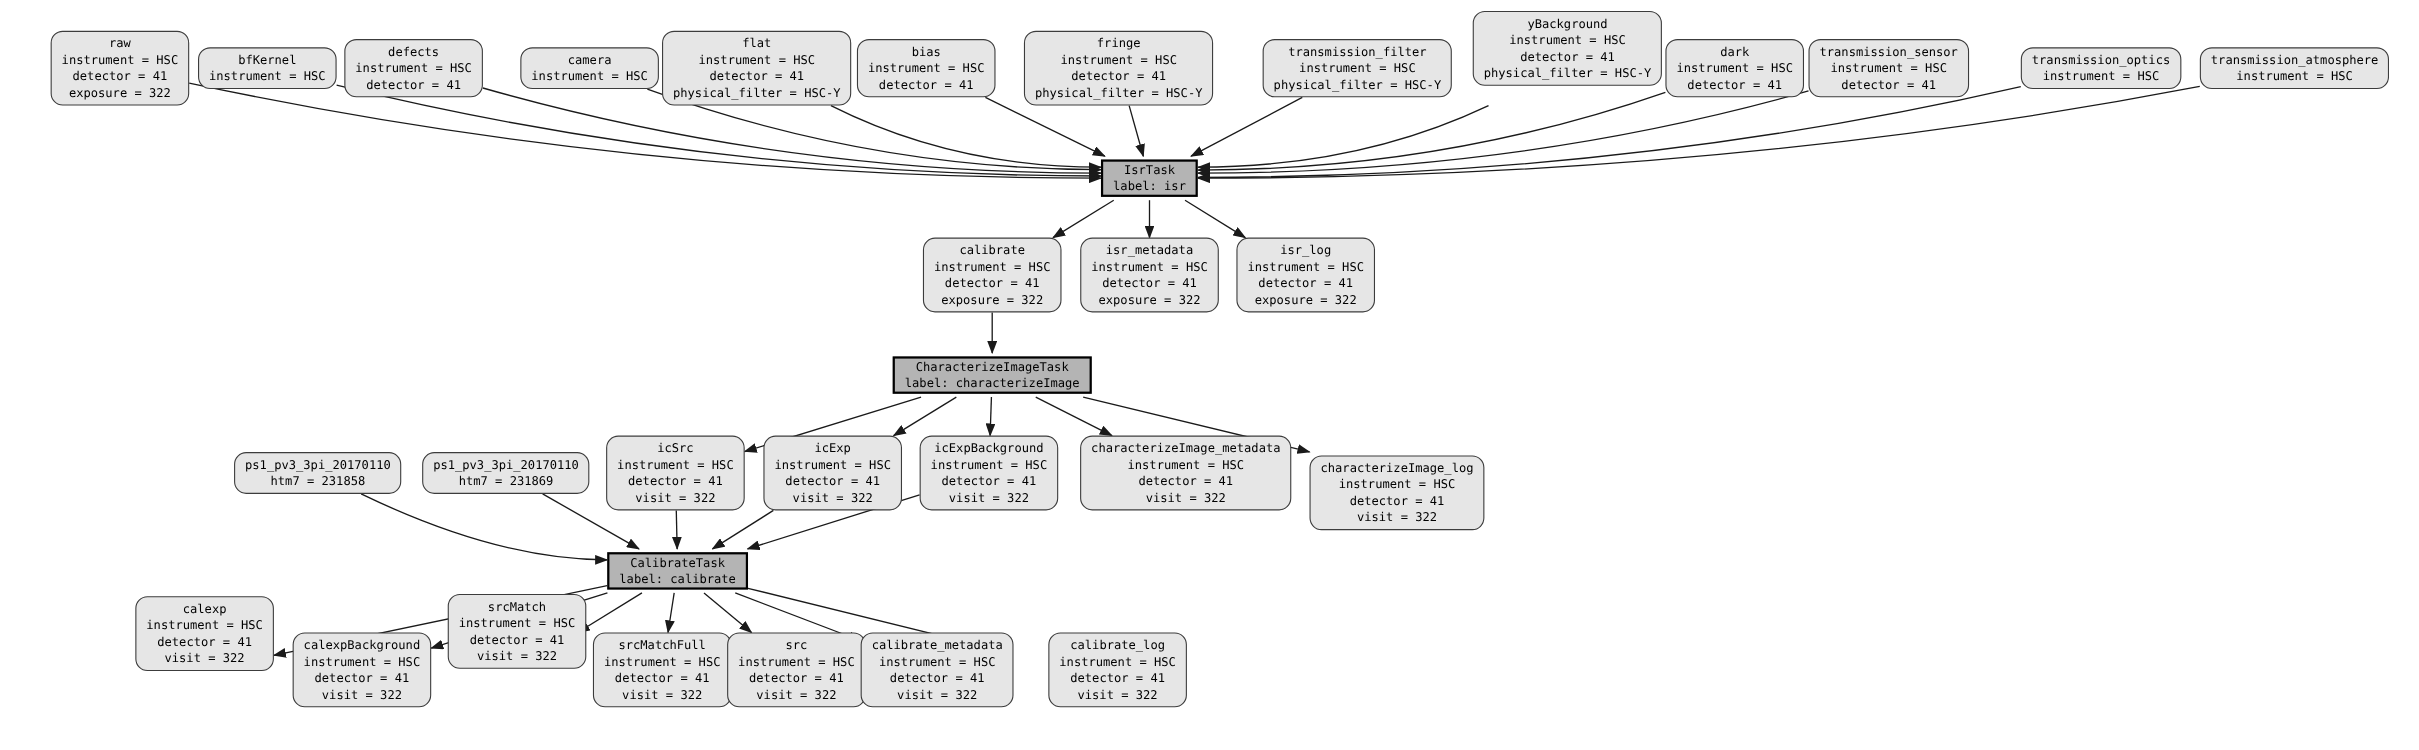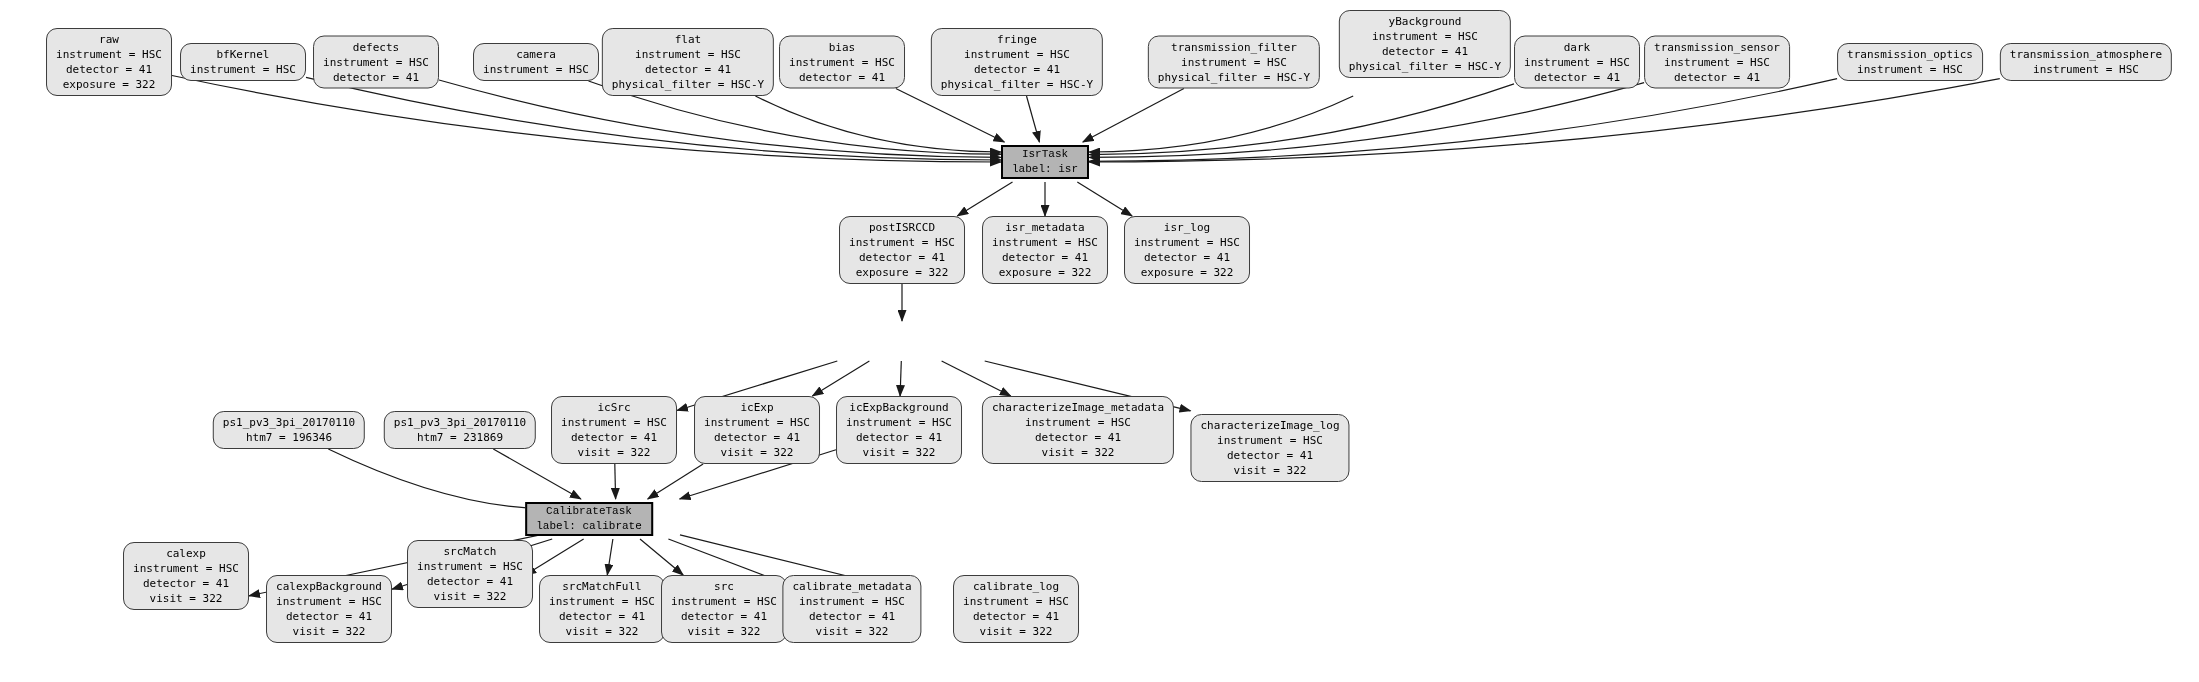--- a/index.html
+++ b/index.html
@@ -25,21 +25,20 @@
     background:var(--dataset-fill,#e6e6e6);
     border:1.2px solid var(--dataset-border,#3c3c3c);
     border-radius:11px;
     padding:3px 9px;
   }
   .task {
     background:var(--task-fill,#b4b4b4);
     border:2px solid var(--task-border,#000);
     border-radius:0;
     padding:0 9px;
-    font-family:Liberation Mono, monospace;
   }
   .ln { pointer-events:none; }
 </style>
 </head>
 <body>
 
 <div id="canvas">
 
   <svg id="edge-layer" viewBox="0 0 2199 682">
     <defs>
@@ -148,42 +147,46 @@
     <div class="ln">transmission_atmosphere</div>
     <div class="ln">instrument = HSC</div>
   </div>
 
   <div class="node task" style="left:1033px;top:162px">
     <div class="ln">IsrTask</div>
     <div class="ln">label: isr</div>
   </div>
 
   <div class="node dataset" style="left:890px;top:250px">
-    <div class="ln">postISRCCD</div>
+    <div class="ln">calibrate</div>
     <div class="ln">instrument = HSC</div>
     <div class="ln">detector = 41</div>
     <div class="ln">exposure = 322</div>
   </div>
   <div class="node dataset" style="left:1033px;top:250px">
     <div class="ln">isr_metadata</div>
     <div class="ln">instrument = HSC</div>
     <div class="ln">detector = 41</div>
     <div class="ln">exposure = 322</div>
   </div>
   <div class="node dataset" style="left:1175px;top:250px">
     <div class="ln">isr_log</div>
     <div class="ln">instrument = HSC</div>
     <div class="ln">detector = 41</div>
     <div class="ln">exposure = 322</div>
   </div>
 
+  <div class="node task" style="left:890px;top:341px">
+    <div class="ln">CharacterizeImageTask</div>
+    <div class="ln">label: characterizeImage</div>
+  </div>
 
   <div class="node dataset" style="left:277px;top:430px">
     <div class="ln">ps1_pv3_3pi_20170110</div>
-    <div class="ln">htm7 = 196346</div>
+    <div class="ln">htm7 = 231858</div>
   </div>
   <div class="node dataset" style="left:448px;top:430px">
     <div class="ln">ps1_pv3_3pi_20170110</div>
     <div class="ln">htm7 = 231869</div>
   </div>
   <div class="node dataset" style="left:602px;top:430px">
     <div class="ln">icSrc</div>
     <div class="ln">instrument = HSC</div>
     <div class="ln">detector = 41</div>
     <div class="ln">visit = 322</div>
@@ -206,21 +209,21 @@
     <div class="ln">detector = 41</div>
     <div class="ln">visit = 322</div>
   </div>
   <div class="node dataset" style="left:1258px;top:448px">
     <div class="ln">characterizeImage_log</div>
     <div class="ln">instrument = HSC</div>
     <div class="ln">detector = 41</div>
     <div class="ln">visit = 322</div>
   </div>
 
-  <div class="node task" style="left:577px;top:519px">
+  <div class="node task" style="left:604px;top:519px">
     <div class="ln">CalibrateTask</div>
     <div class="ln">label: calibrate</div>
   </div>
 
   <div class="node dataset" style="left:174px;top:576px">
     <div class="ln">calexp</div>
     <div class="ln">instrument = HSC</div>
     <div class="ln">detector = 41</div>
     <div class="ln">visit = 322</div>
   </div>

